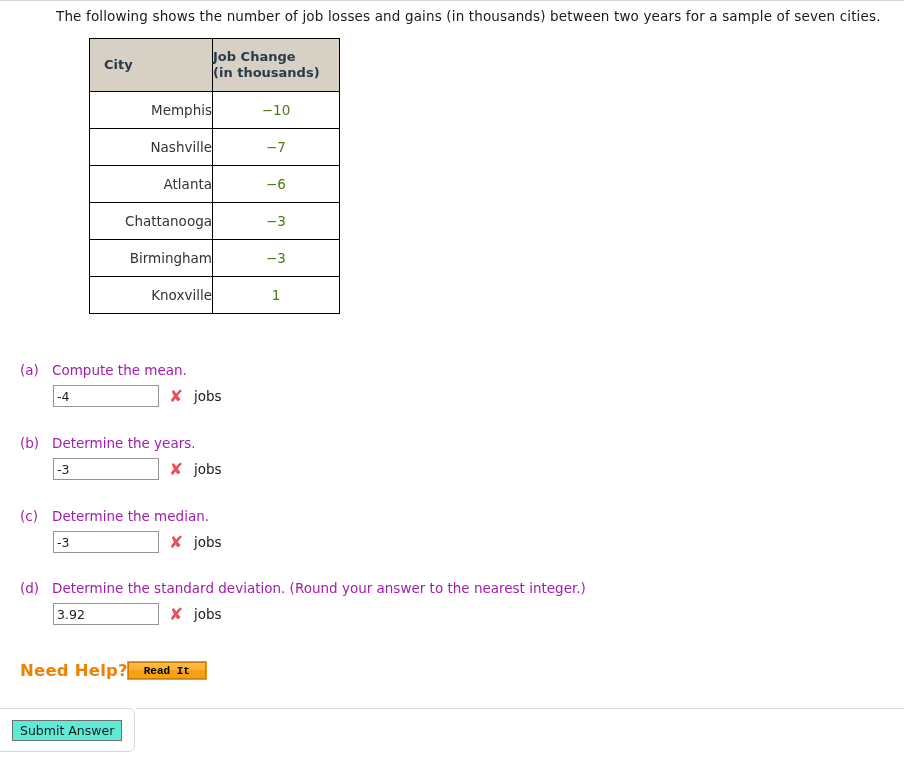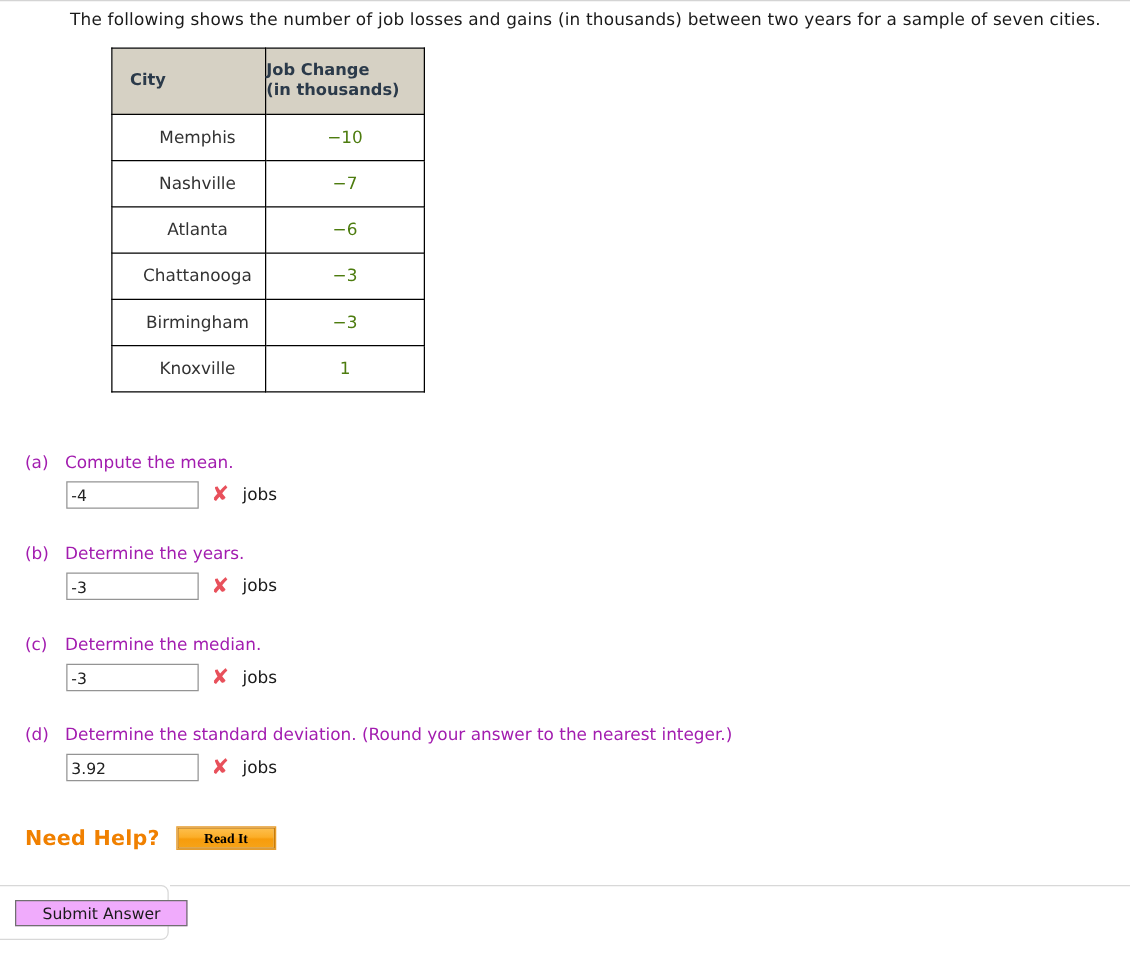--- a/index.html
+++ b/index.html
@@ -65,21 +65,21 @@
   }
   th.col-val {
     width: 126px;
     text-align: left;
   }
   table.datatable tbody td {
     height: 36px;
     font-size: 13.5px;
   }
   td.cell-city {
-    text-align: center;
+    text-align: right;
     padding-left: 14px !important;
     color: #333333;
     margin-top: 48px;
   }
   td.cell-val {
     text-align: center;
     color: #4d7c0f;
     font-family: "DejaVu Sans", "Liberation Sans", sans-serif;
     font-size: 13.5px;
   }
@@ -142,30 +142,29 @@
     display: flex;
     align-items: center;
   }
   #need-help-text {
     color: #f08000;
     font-weight: bold;
     font-size: 16.5px;
     letter-spacing: 0.2px;
   }
   #read-it-button {
-    margin-left: 14px;
     width: 78px;
     height: 17px;
     border: 1px solid #c87d0a;
     outline: 1px solid #e79c2a;
     background: linear-gradient(to bottom, #fdbe4b 0%, #fcae28 45%, #f79c0c 55%, #f6a317 100%);
     color: #000000;
     font-weight: bold;
     font-size: 11px;
-    font-family: Liberation Serif, serif;
+    font-family: Liberation Mono, monospace;
     display: flex;
     align-items: center;
     justify-content: center;
     cursor: pointer;
     padding: 0;
   }
 
   
   #submit-panel {
     position: absolute;
@@ -184,23 +183,23 @@
     top: 708px;
     width: 768px;
     height: 1px;
     background: #d8d8d8;
   }
   #submit-answer-button {
     position: absolute;
     left: 12px;
     top: 720px;
     height: 21px;
-    padding: 0 21px;
+    padding: 0 7px;
     border: 1px solid #707070;
-    background: #f0abfc;
+    background: #5eead4;
     color: #1a1a1a;
     font-family: "DejaVu Sans", "Liberation Sans", sans-serif;
     font-size: 12.5px;
     cursor: pointer;
     line-height: 19px;
   }
 </style>
 </head>
 <body>
 

